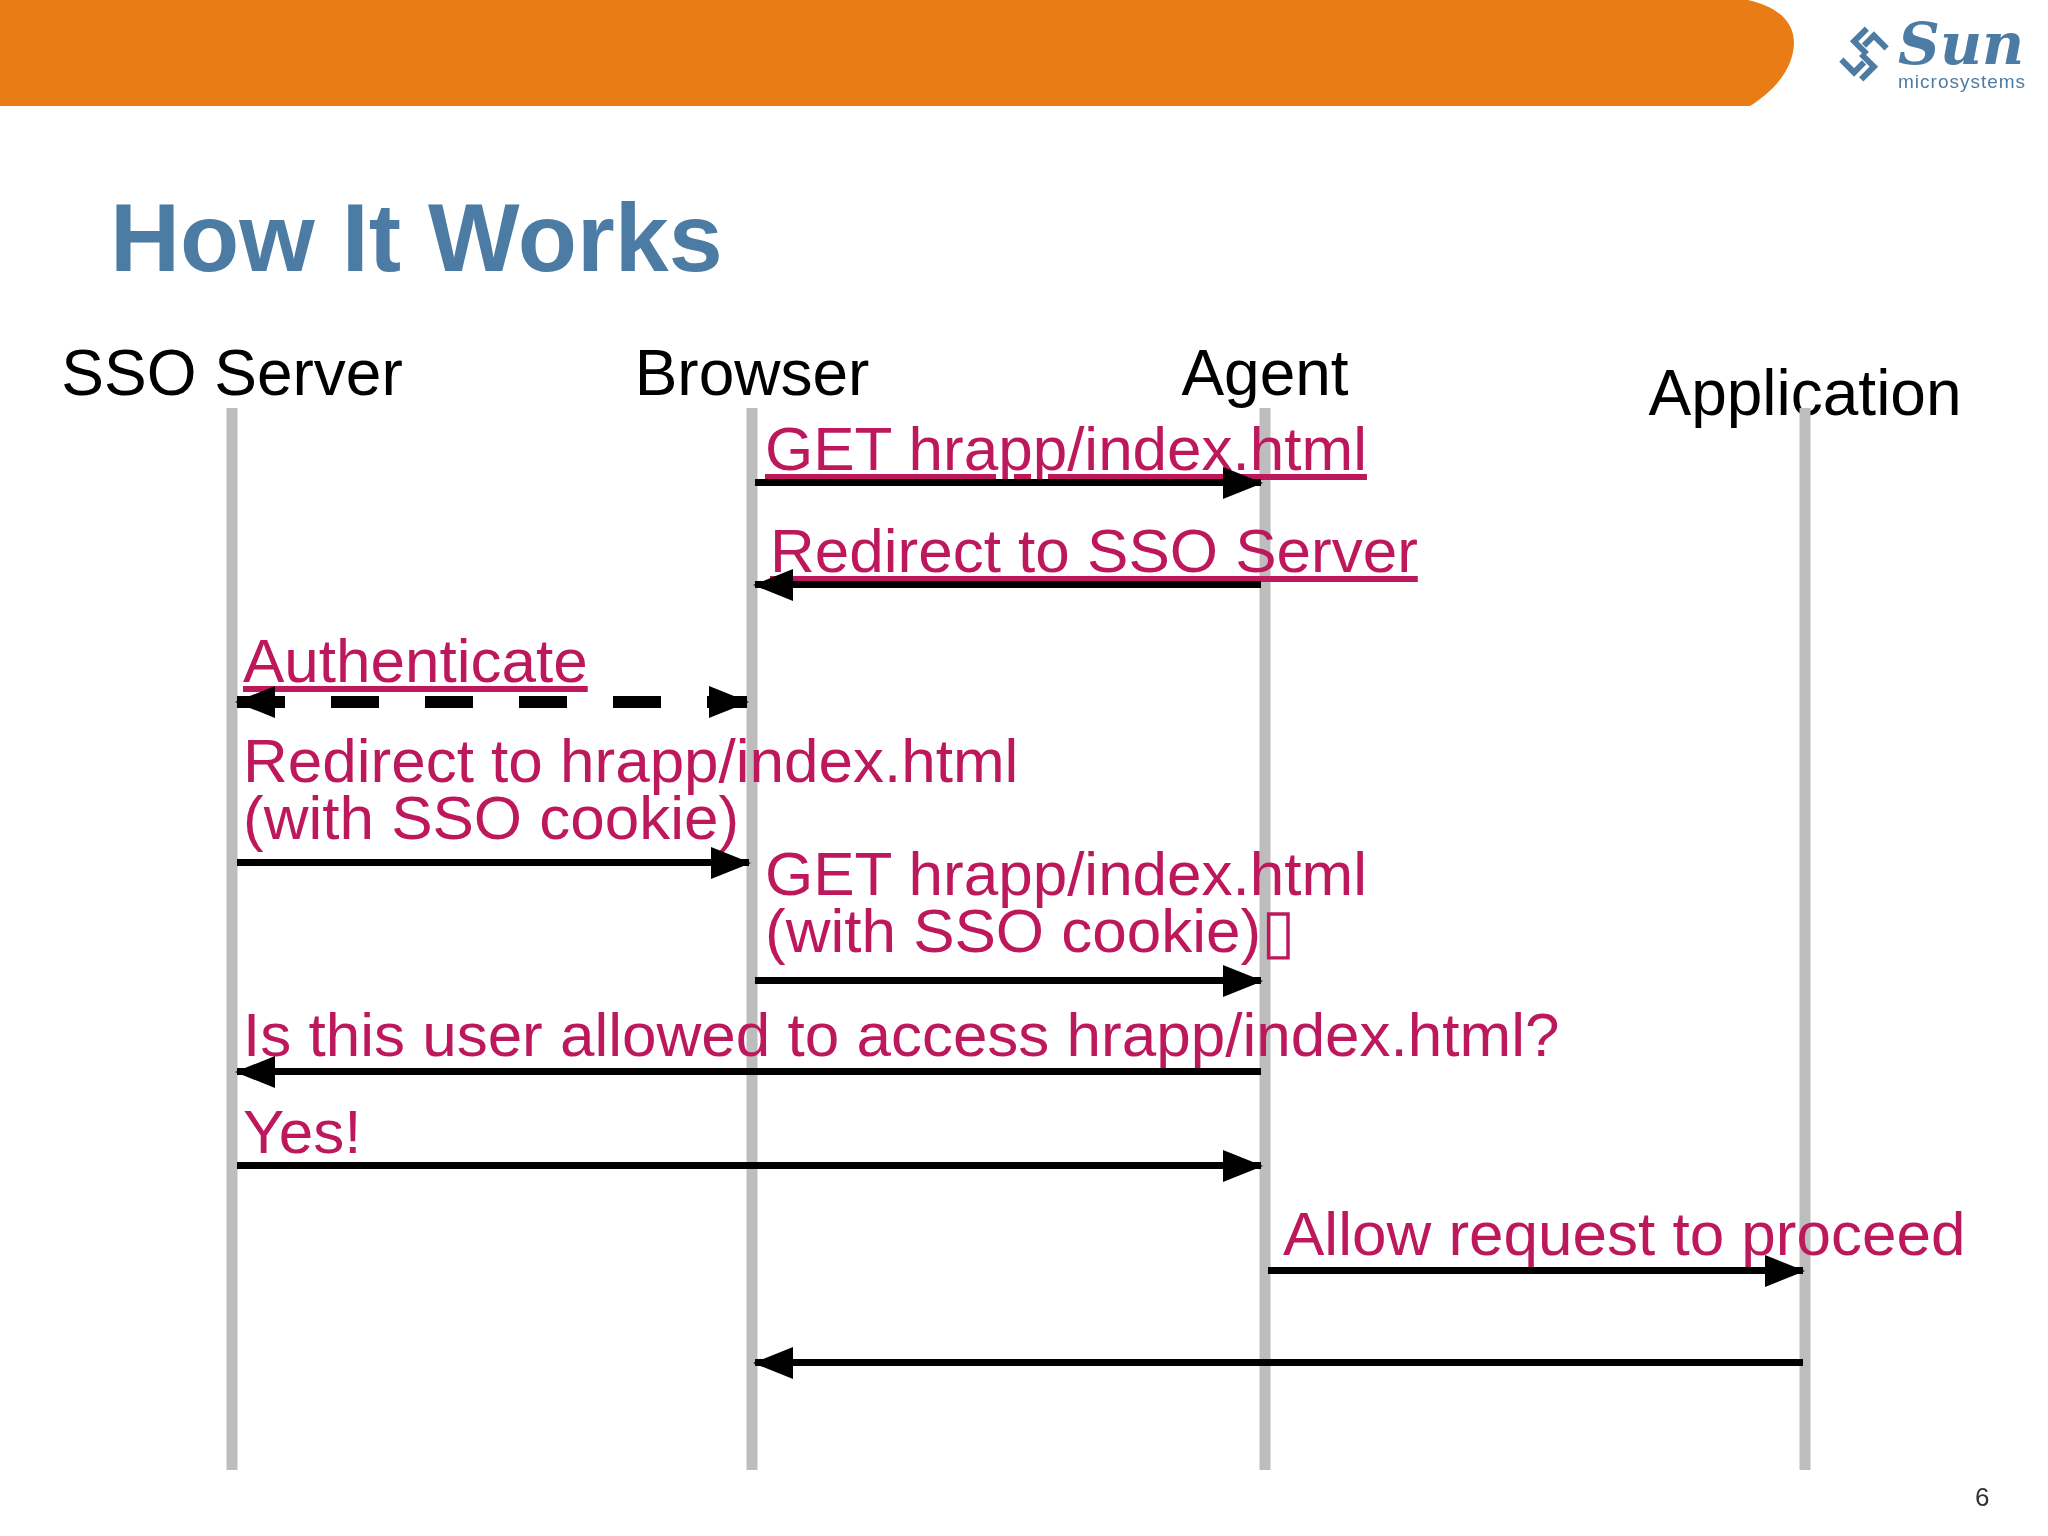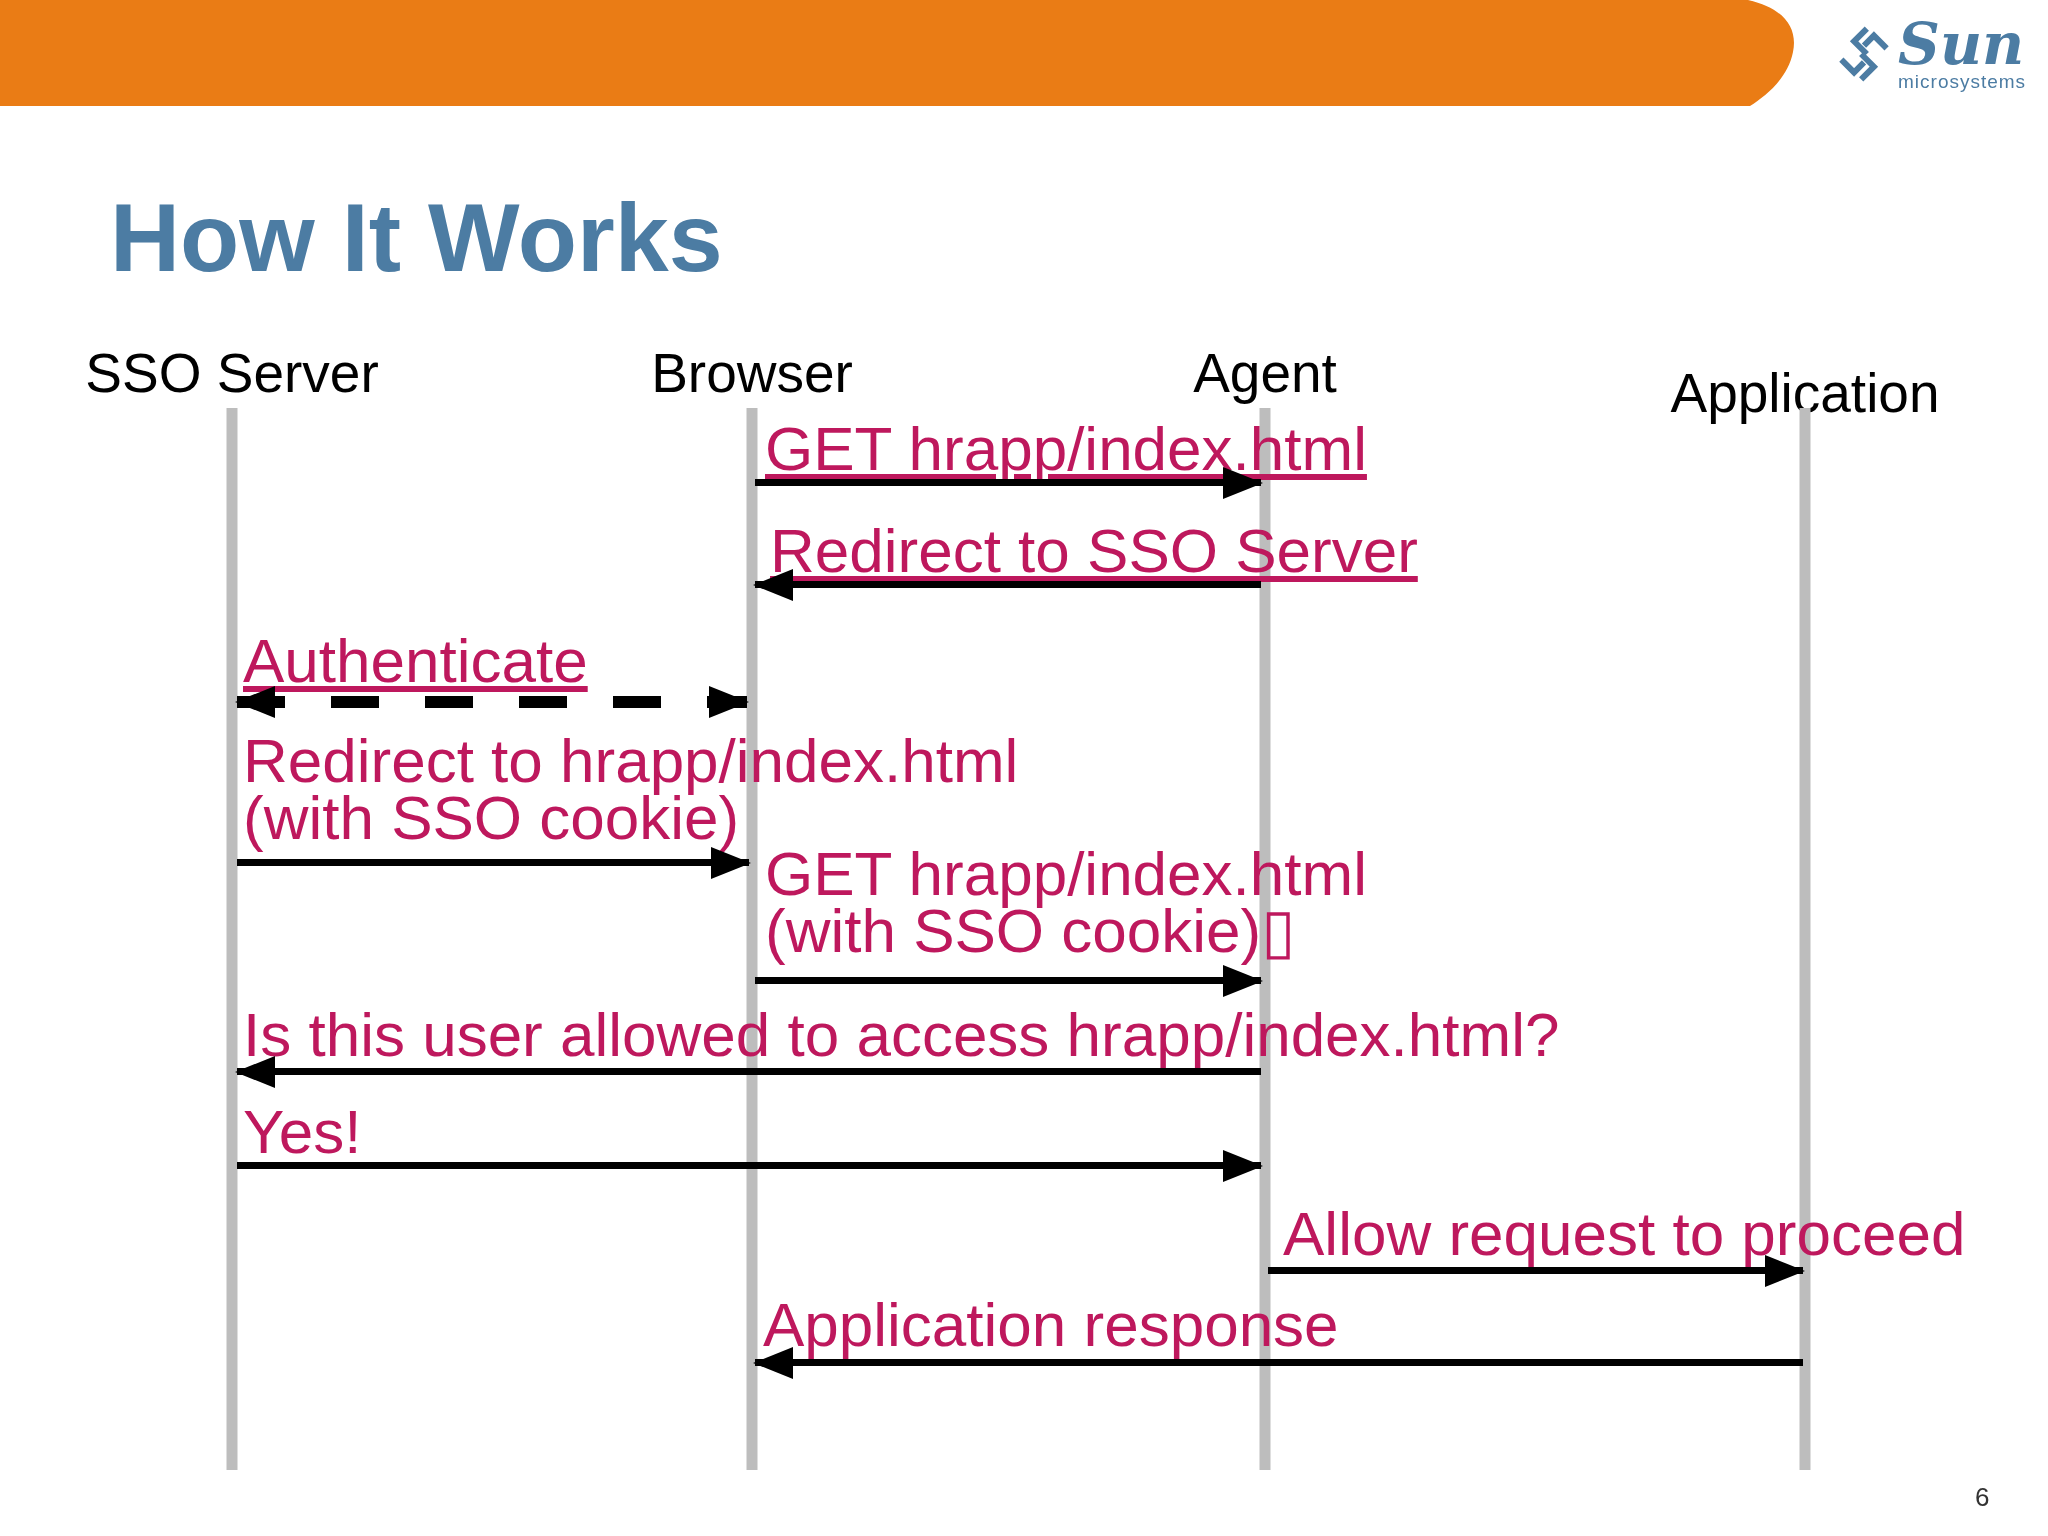--- a/index.html
+++ b/index.html
@@ -34,21 +34,21 @@
     position:absolute;left:110px;top:188px;
     font-size:97px;font-weight:bold;line-height:100px;
     color:var(--title-blue);
     white-space:nowrap;
   }
 
   
   .actor{
     position:absolute;top:342px;
     transform:translateX(-50%);
-    font-size:55px;line-height:62px;color:#000;
+    font-size:64px;line-height:62px;color:#000;
     white-space:nowrap;
   }
   .lifeline{
     position:absolute;top:408px;height:1062px;width:11px;
     background:var(--lifeline-gray);
     transform:translateX(-50%);
   }
 
   .msg{
     position:absolute;
@@ -159,22 +159,19 @@
     <span class="head head-r"></span>
   </div>
 
   <div class="msg" style="left:1283px;top:1205px;">
     <span>Allow request to proceed</span>
   </div>
   <div class="arrow" style="left:1268px;top:1267px;width:535px;">
     <span class="head head-r"></span>
   </div>
 
-  <div class="msg" style="left:763px;top:1296px;">
-    <span>Application response</span>
-  </div>
   <div class="arrow" style="left:755px;top:1359px;width:1048px;">
     <span class="head head-l"></span>
   </div>
 
   <div class="page-number">6</div>
 
 </div>
 
 </body></html>

